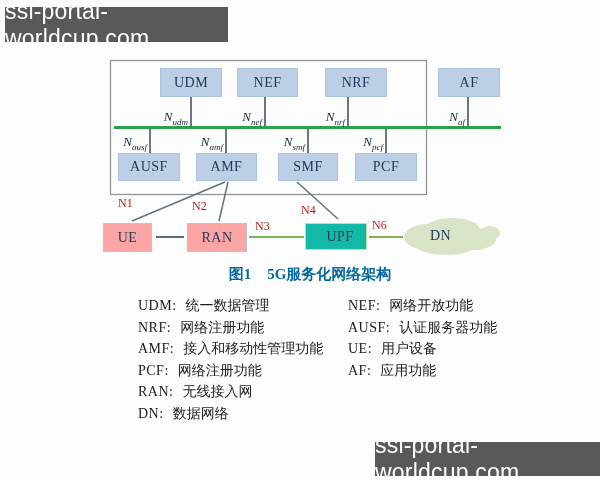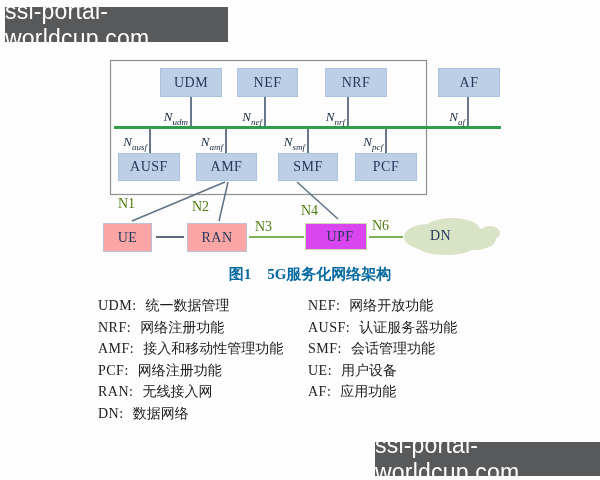--- a/index.html
+++ b/index.html
@@ -32,37 +32,37 @@
     position: absolute;
     display: flex;
     align-items: center;
     justify-content: center;
     font-size: 14px;
     color: #24395a;
     letter-spacing: 0.5px;
   }
   .b-blue  { background: #bccfe6; border: 1px solid #a9c2de; }
   .b-gray  { background: #fca5a5; border: 1px solid #bac3d4; }
-  .b-green { background: #d946ef; border: 1px solid #c9dba9; padding-left: 8px; }
+  .b-green { background: #14b8a6; border: 1px solid #c9dba9; padding-left: 8px; }
 
   .nref {
     position: absolute;
     width: 42px;
     text-align: right;
     font-size: 13px;
     color: #13293f;
     line-height: 22px;
     font-style: italic;
   }
   .nref sub { font-size: 9px; }
 
   .iflabel {
     position: absolute;
-    font-size: 14px;
-    color: #4d7c0f;
+    font-size: 12px;
+    color: #b91c1c;
   }
   .dnlabel {
     position: absolute;
     left: 430px; top: 228px; width: 44px;
     text-align: left;
     font-size: 14px;
     color: #24395a;
     letter-spacing: 0.5px;
   }
   .caption {
@@ -73,20 +73,21 @@
     font-weight: 600;
     color: #0369a1;
   }
   .caption .figno { margin-right: 16px; }
 
   .legend-col {
     position: absolute;
     top: 295px;
     font-size: 14px;
     color: #1c1c1c;
+    margin-left: 40px;
   }
   .legend-col.left  { left: 98px; }
   .legend-col.right { left: 308px; }
   .lrow { height: 21.6px; line-height: 21.6px; white-space: nowrap; }
   .lrow .abbr { font-family: "Liberation Serif", serif; letter-spacing: 0.5px; }
   .lrow .def  { margin-left: 9px; }
 </style>
 </head>
 <body>
 
@@ -176,18 +177,17 @@
     <div class="lrow"><span class="abbr">NRF:</span><span class="def">网络注册功能</span></div>
     <div class="lrow"><span class="abbr">AMF:</span><span class="def">接入和移动性管理功能</span></div>
     <div class="lrow"><span class="abbr">PCF:</span><span class="def">网络注册功能</span></div>
     <div class="lrow"><span class="abbr">RAN:</span><span class="def">无线接入网</span></div>
     <div class="lrow"><span class="abbr">DN:</span><span class="def">数据网络</span></div>
   </div>
 
   <div class="legend-col right">
     <div class="lrow"><span class="abbr">NEF:</span><span class="def">网络开放功能</span></div>
     <div class="lrow"><span class="abbr">AUSF:</span><span class="def">认证服务器功能</span></div>
-    <div class="lrow"><span class="abbr">SMF:</span><span class="def">会话管理功能</span></div>
     <div class="lrow"><span class="abbr">UE:</span><span class="def">用户设备</span></div>
     <div class="lrow"><span class="abbr">AF:</span><span class="def">应用功能</span></div>
   </div>
 
 </div>
 
 </body></html>

